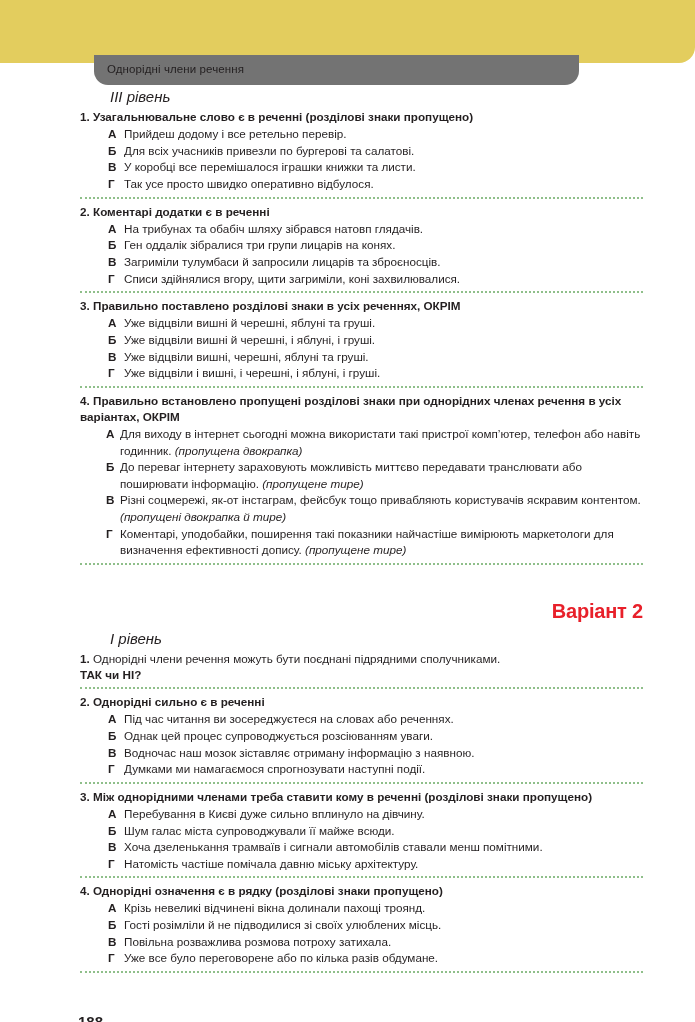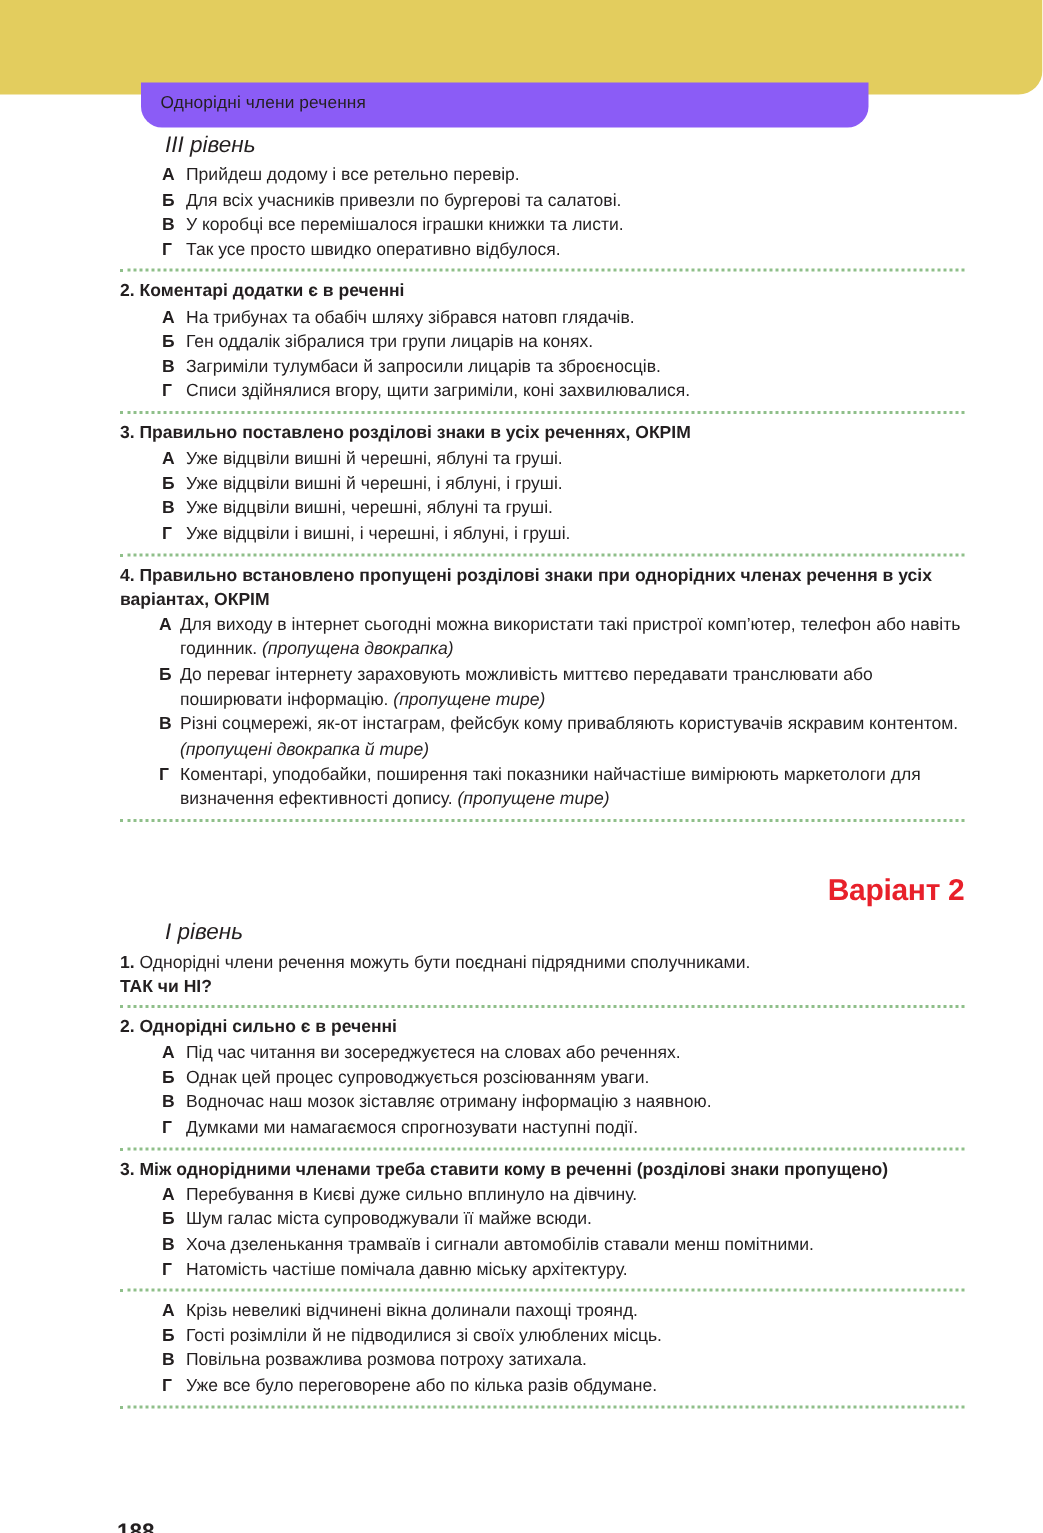--- a/index.html
+++ b/index.html
@@ -28,21 +28,21 @@
     content: "";
     position: absolute;
     right: 0; top: 100%;
     width: 0; height: 0;
   }
   .header-tab {
     position: absolute;
     left: 94px; top: 55px;
     width: 485px;
     height: 30px;
-    background: #8b5cf6;
+    background: #737373;
     border-bottom-left-radius: 14px;
     border-bottom-right-radius: 14px;
     display: flex;
     align-items: center;
     padding-left: 13px;
   }
   .header-tab-title {
     font-size: 11.5px;
     color: #231f20;
     letter-spacing: 0.1px;
@@ -145,20 +145,21 @@
 
 <div class="header-band"></div>
 <div class="header-tab">
   <span class="header-tab-title">Однорідні члени речення</span>
 </div>
 
 <div class="page">
   <div class="content" id="content">
       <div class="level-label">III рівень</div>
       <div class="q-block">
+        <div class="q-stem"><span class="num">1.</span> <span>Узагальнювальне слово є в реченні (розділові знаки пропущено)</span></div>
         <div class="options">
           <div class="opt">
             <span class="letter">А</span>
             <span class="otext"><span>Прийдеш додому і все ретельно перевір.</span></span>
           </div>
           <div class="opt">
             <span class="letter">Б</span>
             <span class="otext"><span>Для всіх учасників привезли по бургерові та салатові.</span></span>
           </div>
           <div class="opt">
@@ -222,21 +223,21 @@
           <div class="opt wide">
             <span class="letter">А</span>
             <span class="otext"><span>Для виходу в інтернет сьогодні можна використати такі пристрої комп’ютер, телефон або навіть годинник. </span><i>(пропущена двокрапка)</i></span>
           </div>
           <div class="opt wide">
             <span class="letter">Б</span>
             <span class="otext"><span>До переваг інтернету зараховують можливість миттєво передавати транслювати або поширювати інформацію. </span><i>(пропущене тире)</i></span>
           </div>
           <div class="opt wide">
             <span class="letter">В</span>
-            <span class="otext"><span>Різні соцмережі, як-от інстаграм, фейсбук кому привабляють користувачів яскравим контентом. </span><i>(пропущені двокрапка й тире)</i></span>
+            <span class="otext"><span>Різні соцмережі, як-от інстаграм, фейсбук тощо привабляють користувачів яскравим контентом. </span><i>(пропущені двокрапка й тире)</i></span>
           </div>
           <div class="opt wide">
             <span class="letter">Г</span>
             <span class="otext"><span>Коментарі, уподобайки, поширення такі показники найчастіше вимірюють маркетологи для визначення ефективності допису. </span><i>(пропущене тире)</i></span>
           </div>
         </div>
         <div class="sep"></div>
       </div>
       <div class="spacer-lg"></div>
       <div class="variant-row">
@@ -286,20 +287,21 @@
             <span class="otext"><span>Хоча дзеленькання трамваїв і сигнали автомобілів  ставали менш помітними.</span></span>
           </div>
           <div class="opt">
             <span class="letter">Г</span>
             <span class="otext"><span>Натомість частіше помічала давню міську архітектуру.</span></span>
           </div>
         </div>
         <div class="sep"></div>
       </div>
       <div class="q-block">
+        <div class="q-stem"><span class="num">4.</span> <span>Однорідні означення є в рядку (розділові знаки пропущено)</span></div>
         <div class="options">
           <div class="opt">
             <span class="letter">А</span>
             <span class="otext"><span>Крізь невеликі відчинені вікна долинали пахощі троянд.</span></span>
           </div>
           <div class="opt">
             <span class="letter">Б</span>
             <span class="otext"><span>Гості розімліли й не підводилися зі своїх улюблених місць.</span></span>
           </div>
           <div class="opt">

